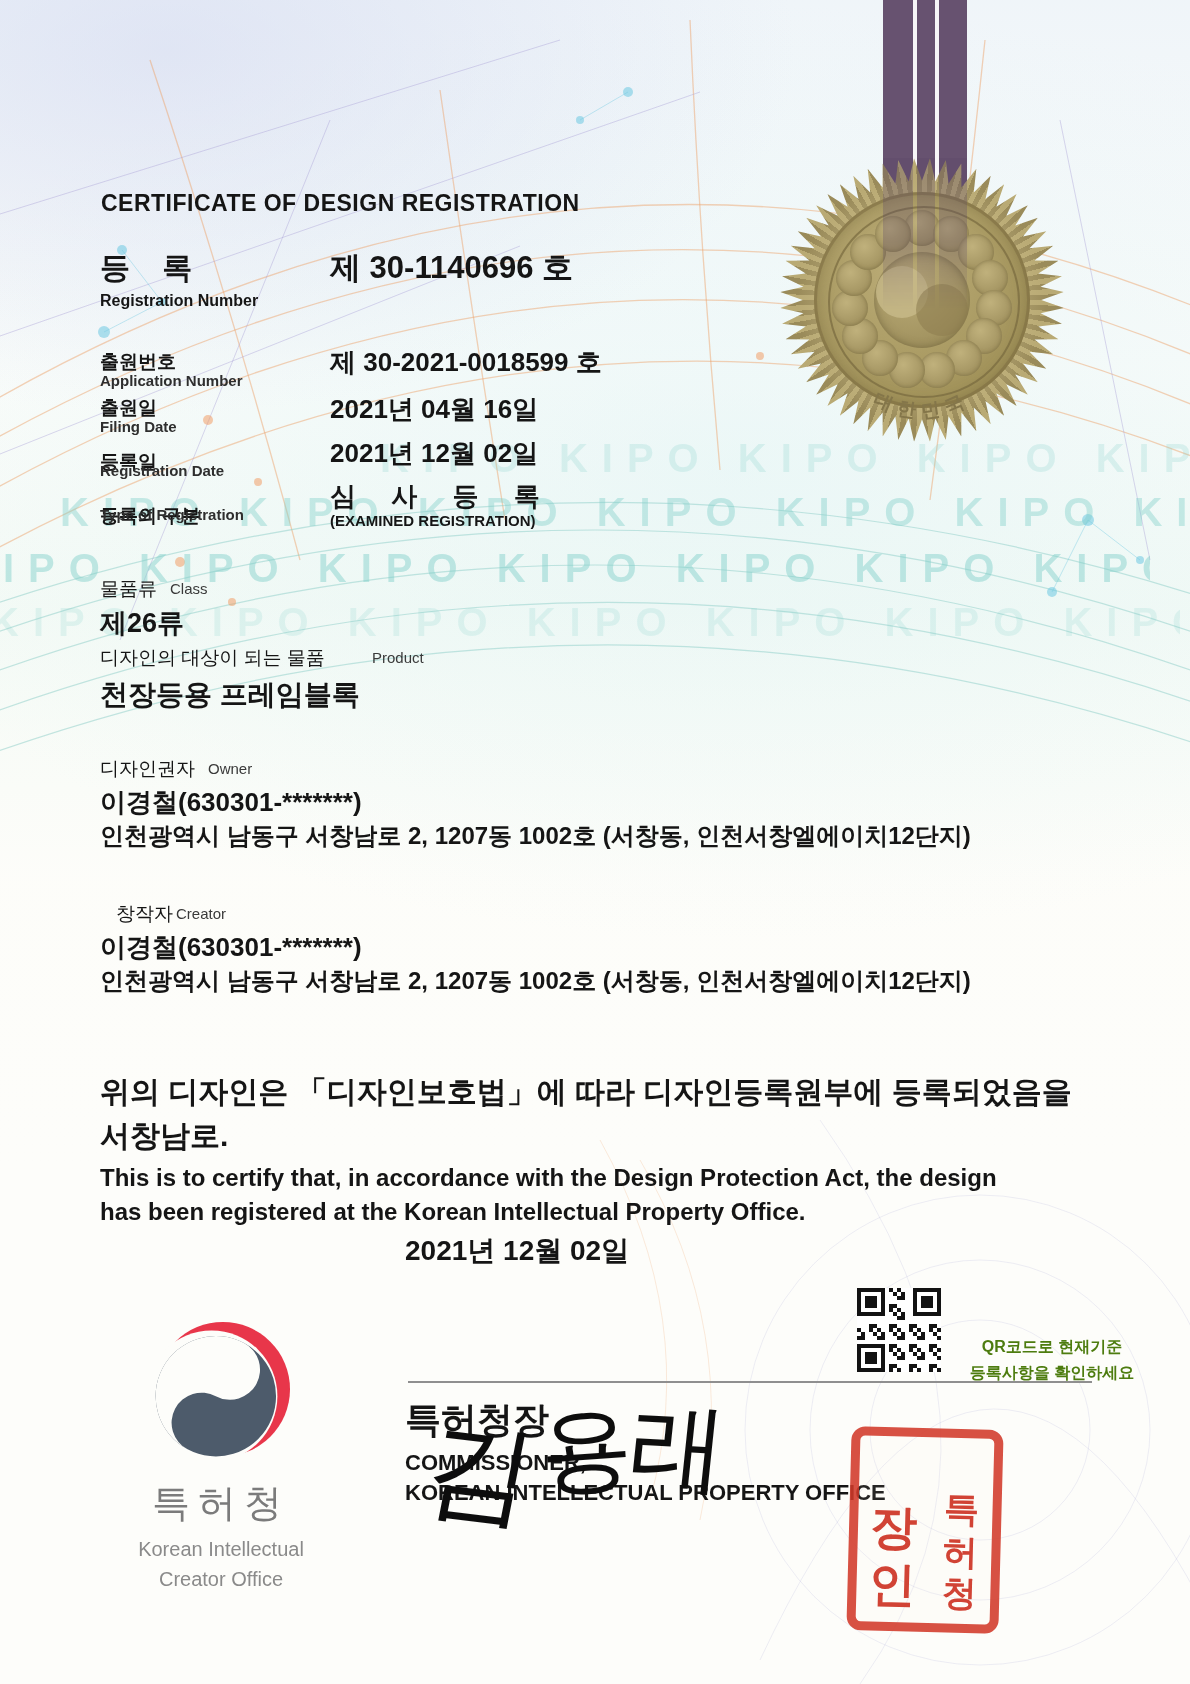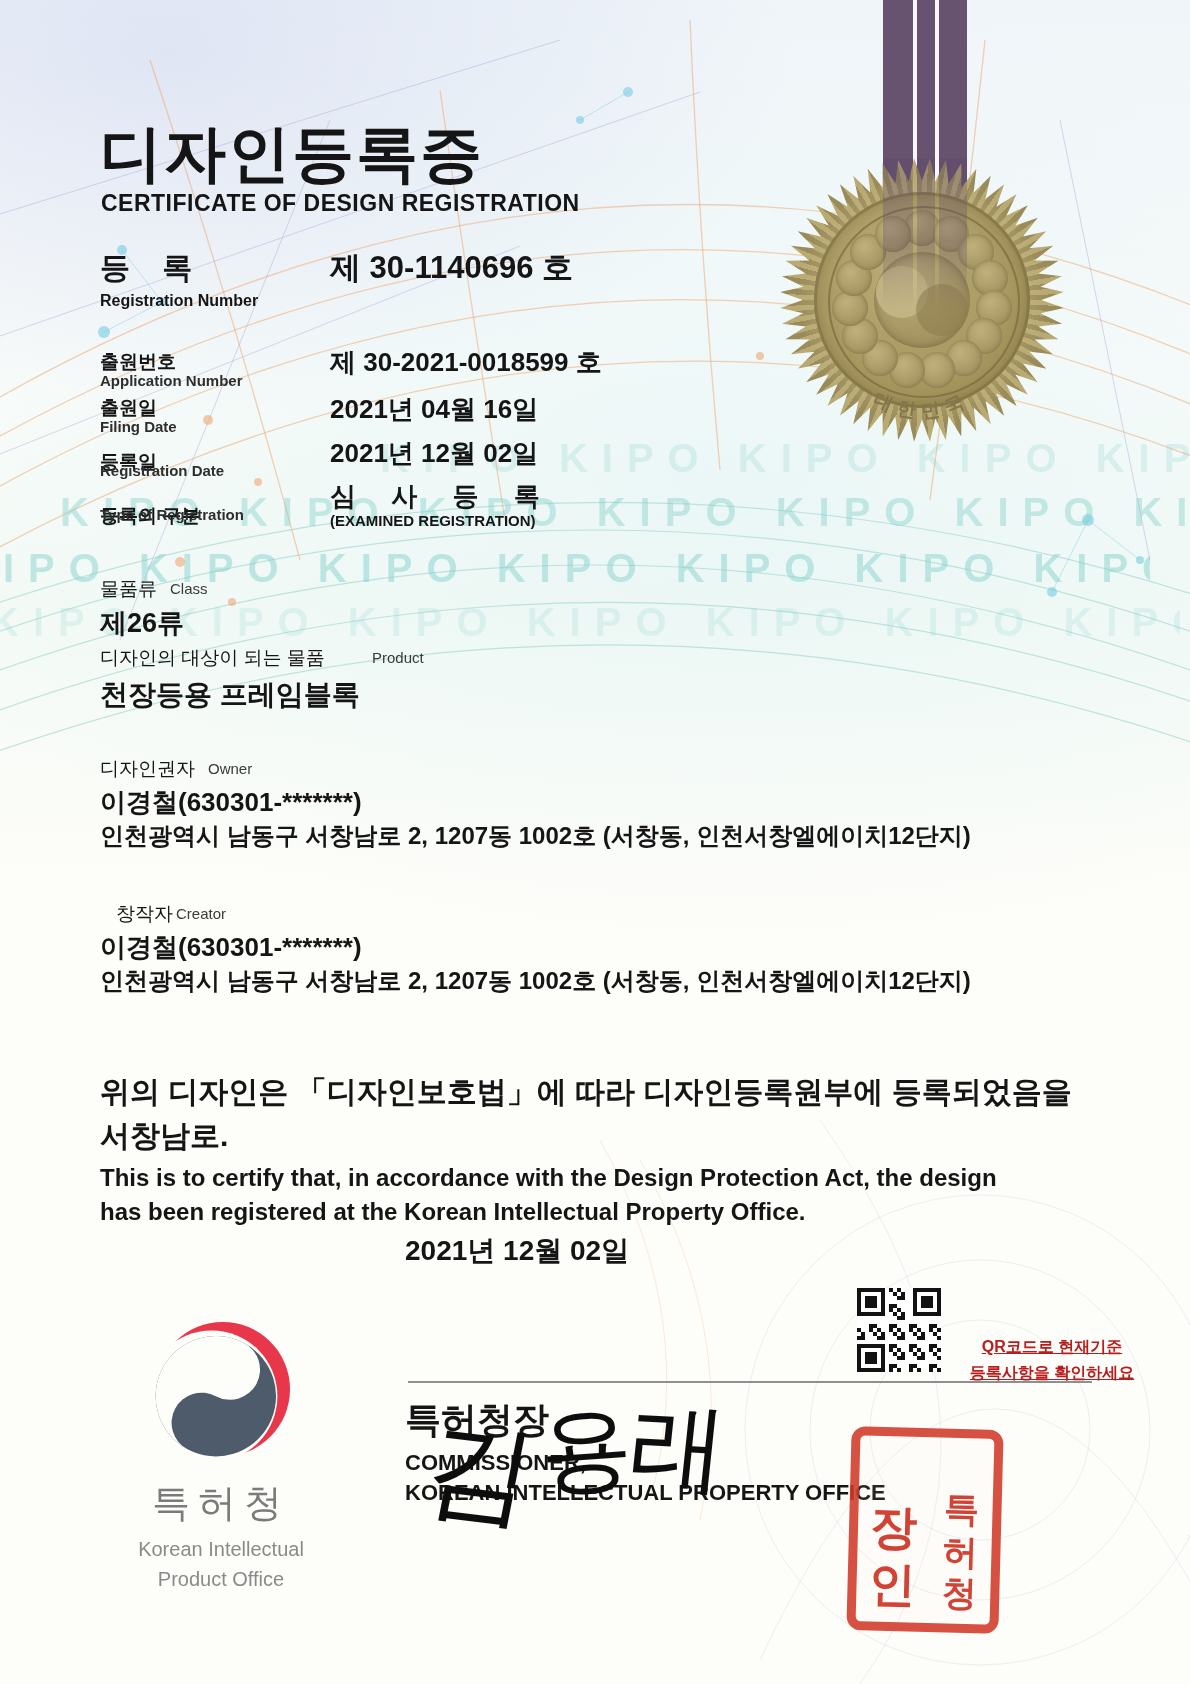--- a/index.html
+++ b/index.html
@@ -44,21 +44,21 @@
   .tg1{left:2px;top:14px;width:52px;height:52px;background:rgba(200,186,138,.8);}
   .tg2{left:42px;top:32px;width:52px;height:52px;background:rgba(140,124,78,.55);}
   .medal-ribbon-overlay{position:absolute;left:103px;top:0;width:84px;height:152px;opacity:.3;
     background:linear-gradient(90deg,#5d4868 0 30px,transparent 30px 34px,#5d4868 34px 52px,transparent 52px 56px,#5d4868 56px 84px);
     -webkit-mask-image:linear-gradient(180deg,#000 55%,transparent 100%);
             mask-image:linear-gradient(180deg,#000 55%,transparent 100%);}
   .medal svg{position:absolute;inset:0;}
   
   .qr{position:absolute;left:857px;top:1288px;width:84px;height:84px;background:#fff;z-index:3;}
   .qr-note{position:absolute;left:948px;top:1334px;width:208px;text-align:center;z-index:3;
-    font-size:16px;font-weight:700;color:#b91c1c;line-height:26px;text-decoration:underline;}
+    font-size:16px;font-weight:700;color:#4d7c0f;line-height:26px;}
   
   .rule{position:absolute;left:408px;top:1381px;width:684px;height:1.5px;background:#8f8f8f;z-index:3;}
   
   .sig{position:absolute;left:418px;top:1386px;width:320px;height:170px;z-index:5;color:#0d0d0d;}
   .sig span{position:absolute;font-weight:400;transform-origin:center;}
   .sg1{left:8px;top:14px;font-size:108px;transform:rotate(7deg) skewX(-4deg);}
   .sg2{left:122px;top:2px;font-size:92px;transform:rotate(-4deg);}
   .sg3{left:212px;top:-2px;font-size:96px;transform:rotate(3deg) skewX(-3deg);}
   
   .seal{position:absolute;left:849px;top:1428px;width:134px;height:186px;z-index:4;
@@ -173,21 +173,20 @@
       </div>
     <div class="medal-ribbon-overlay"></div>
     <svg viewBox="0 0 284 284">
       <path id="medalArc" d="M52,192 A94,94 0 0 0 232,192" fill="none"></path>
       <text font-size="19" font-weight="700" letter-spacing="7" fill="#84764a">
         <textPath href="#medalArc" startOffset="50%" text-anchor="middle">대한민국</textPath>
       </text>
     </svg>
   </div>
 
-  <div class="t big" style="left:100px;top:112px;font-size:62px;letter-spacing:2px;">디자인등록증</div>
   <div class="t" style="left:101px;top:190px;font-size:23px;font-weight:700;letter-spacing:.5px;">CERTIFICATE OF DESIGN REGISTRATION</div>
 
   <div class="t big" style="left:100px;top:248px;font-size:30px;letter-spacing:12px;">등 록</div>
   <div class="t" style="left:100px;top:292px;font-size:16px;font-weight:700;">Registration Number</div>
   <div class="t big" style="left:330px;top:247px;font-size:31px;">제 30-1140696 호</div>
 
   <div class="t lab-ko" style="left:100px;top:349px;">출원번호</div>
   <div class="t lab-en" style="left:100px;top:372px;">Application Number</div>
   <div class="t val" style="left:330px;top:345px;">제 30-2021-0018599 호</div>
 
@@ -348,15 +347,15 @@
     <circle cx="88" cy="106" r="94" fill="#fdfdfa"></circle>
     <g transform="rotate(28 94 106)">
       <circle cx="94" cy="106" r="86" fill="#4d5b6b"></circle>
       <path d="M94,20 a43,43 0 0 1 0,86 a43,43 0 0 0 0,86 a86,86 0 0 1 0,-172 z" fill="#fdfdfa"></path>
       <circle cx="94" cy="63" r="20" fill="#4d5b6b" opacity="0"></circle>
       <circle cx="94" cy="149" r="20" fill="#fdfdfa" opacity="0"></circle>
     </g>
   </svg>
   <div class="kipo-ko">특허청</div>
   <div class="kipo-en" style="top:1538px;">Korean Intellectual</div>
-  <div class="kipo-en" style="top:1568px;">Product Office</div>
+  <div class="kipo-en" style="top:1568px;">Creator Office</div>
 
 </div>
 
 </body></html>

